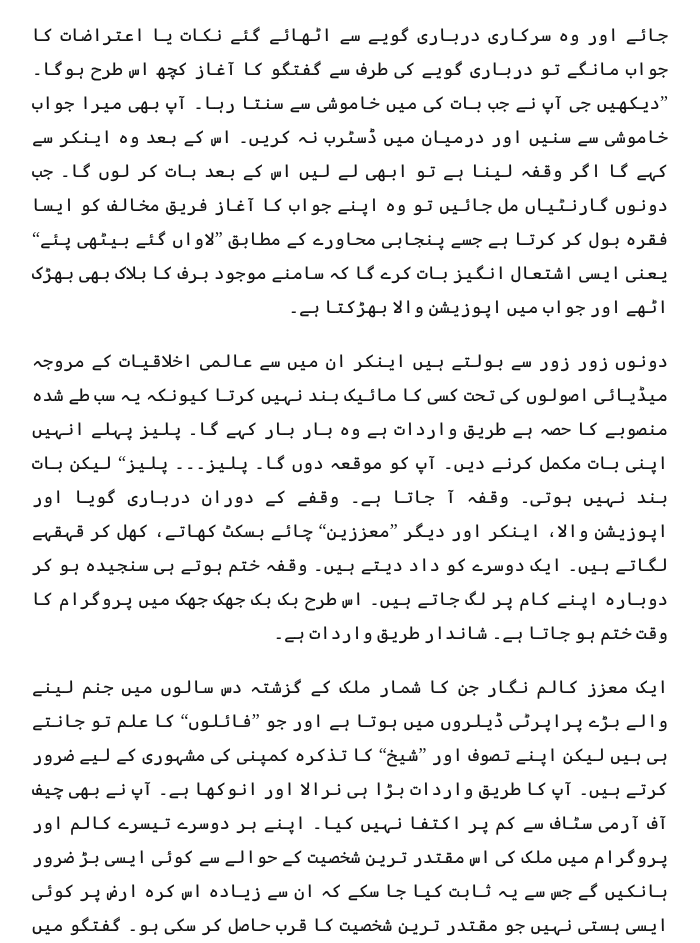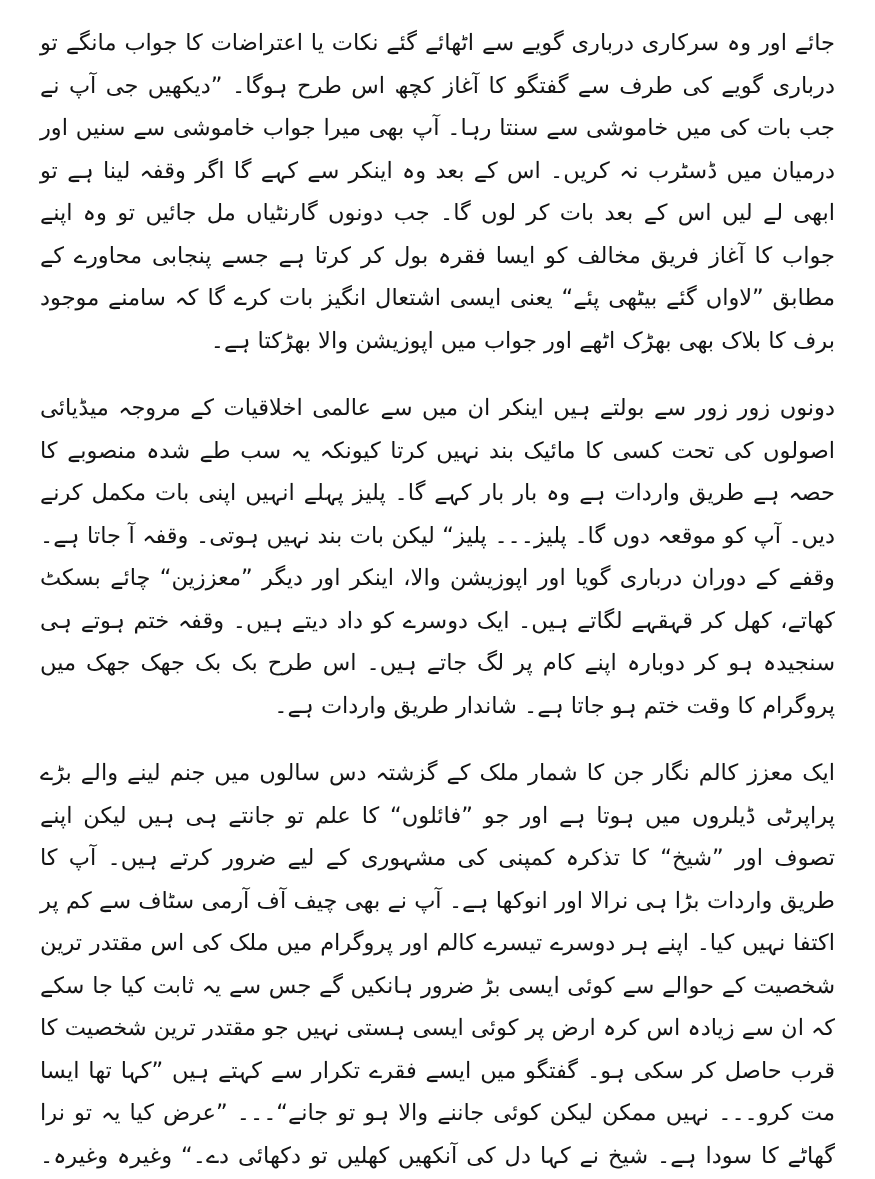--- a/index.html
+++ b/index.html
@@ -23,20 +23,21 @@
       font-family: "DejaVu Sans", sans-serif;
       color: #141414;
       font-size: 18px;
       line-height: 34px;
       text-align: justify;
       text-justify: inter-word;
     }
     .doc p {
       margin: 0 0 20px 0;
       padding: 0;
+      font-family: Liberation Serif, serif;
     }
     .doc p:first-child {
       margin-top: 0;
     }
   </style>
 </head>
 <body>
 
 <div class="page">
   <div class="doc">

